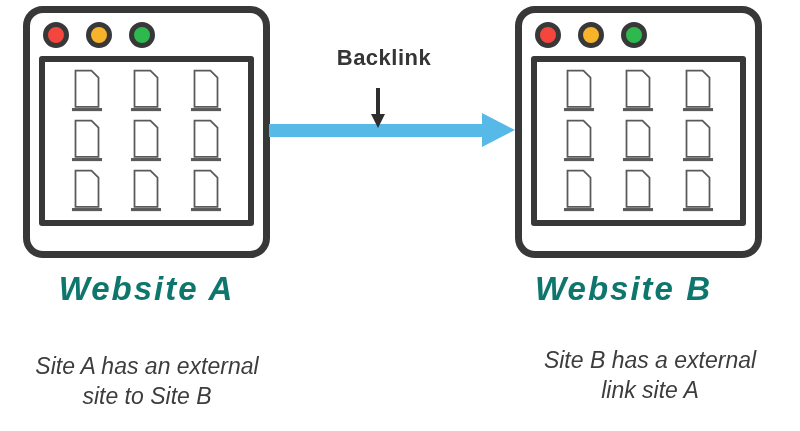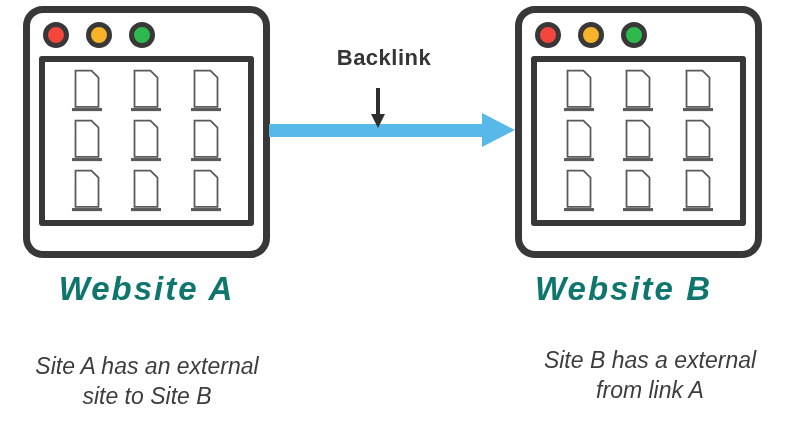--- a/index.html
+++ b/index.html
@@ -174,16 +174,16 @@
 
   <div class="site-title title-a">Website A</div>
   <div class="site-title title-b">Website B</div>
 
   <div class="site-caption caption-a">
     <span>Site A has an external</span><br>
     <span>site to Site B</span>
   </div>
   <div class="site-caption caption-b">
     <span>Site B has a external</span><br>
-    <span>from link A</span>
+    <span>link site A</span>
   </div>
 
 </div>
 
 </body></html>

